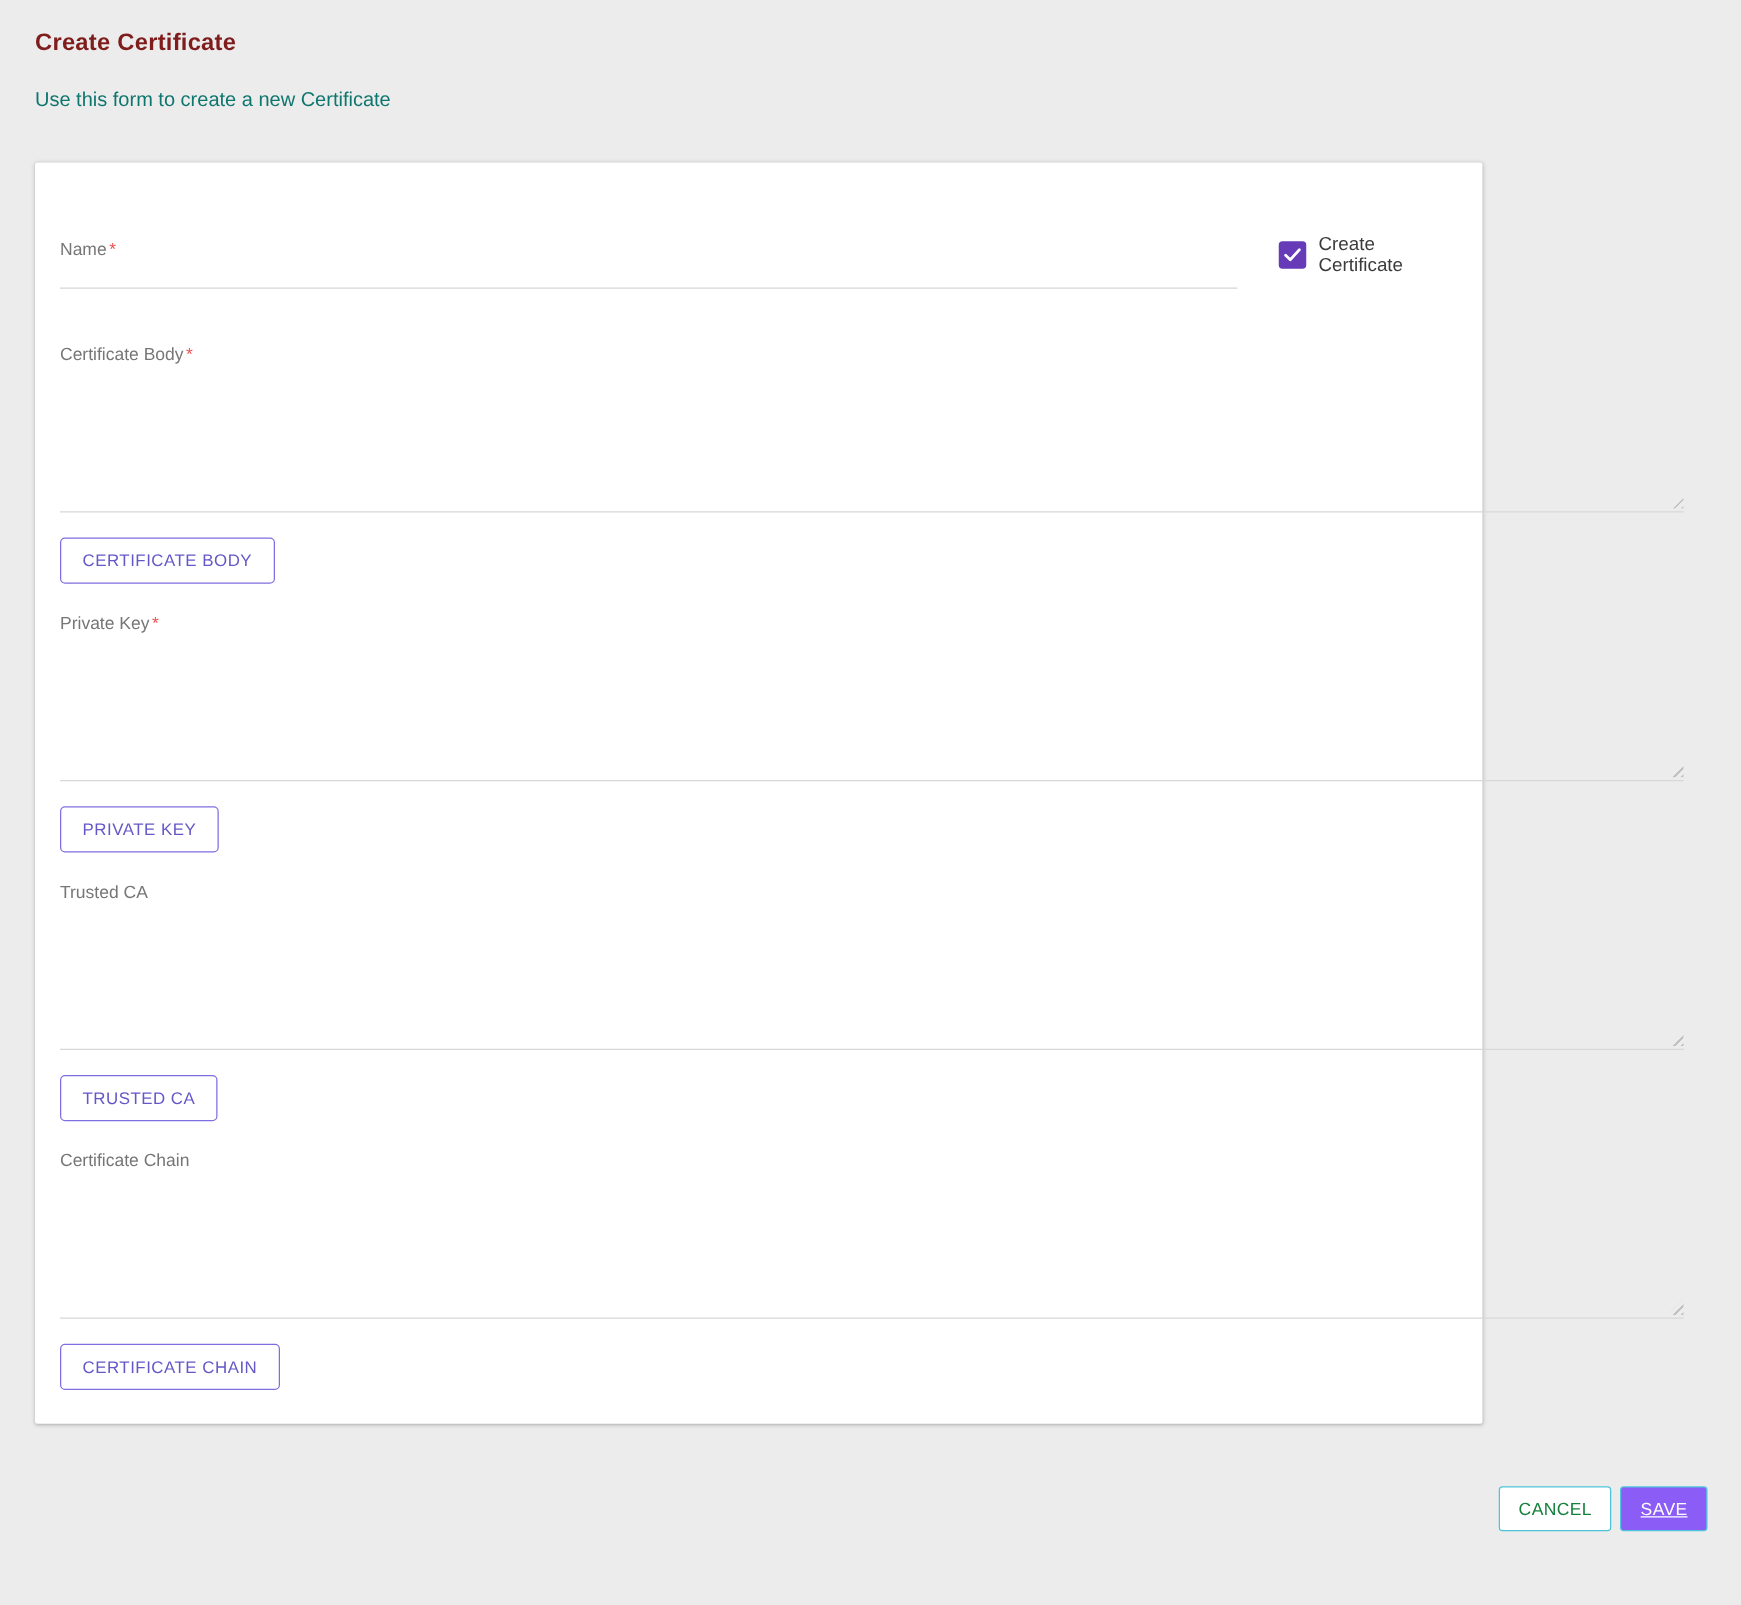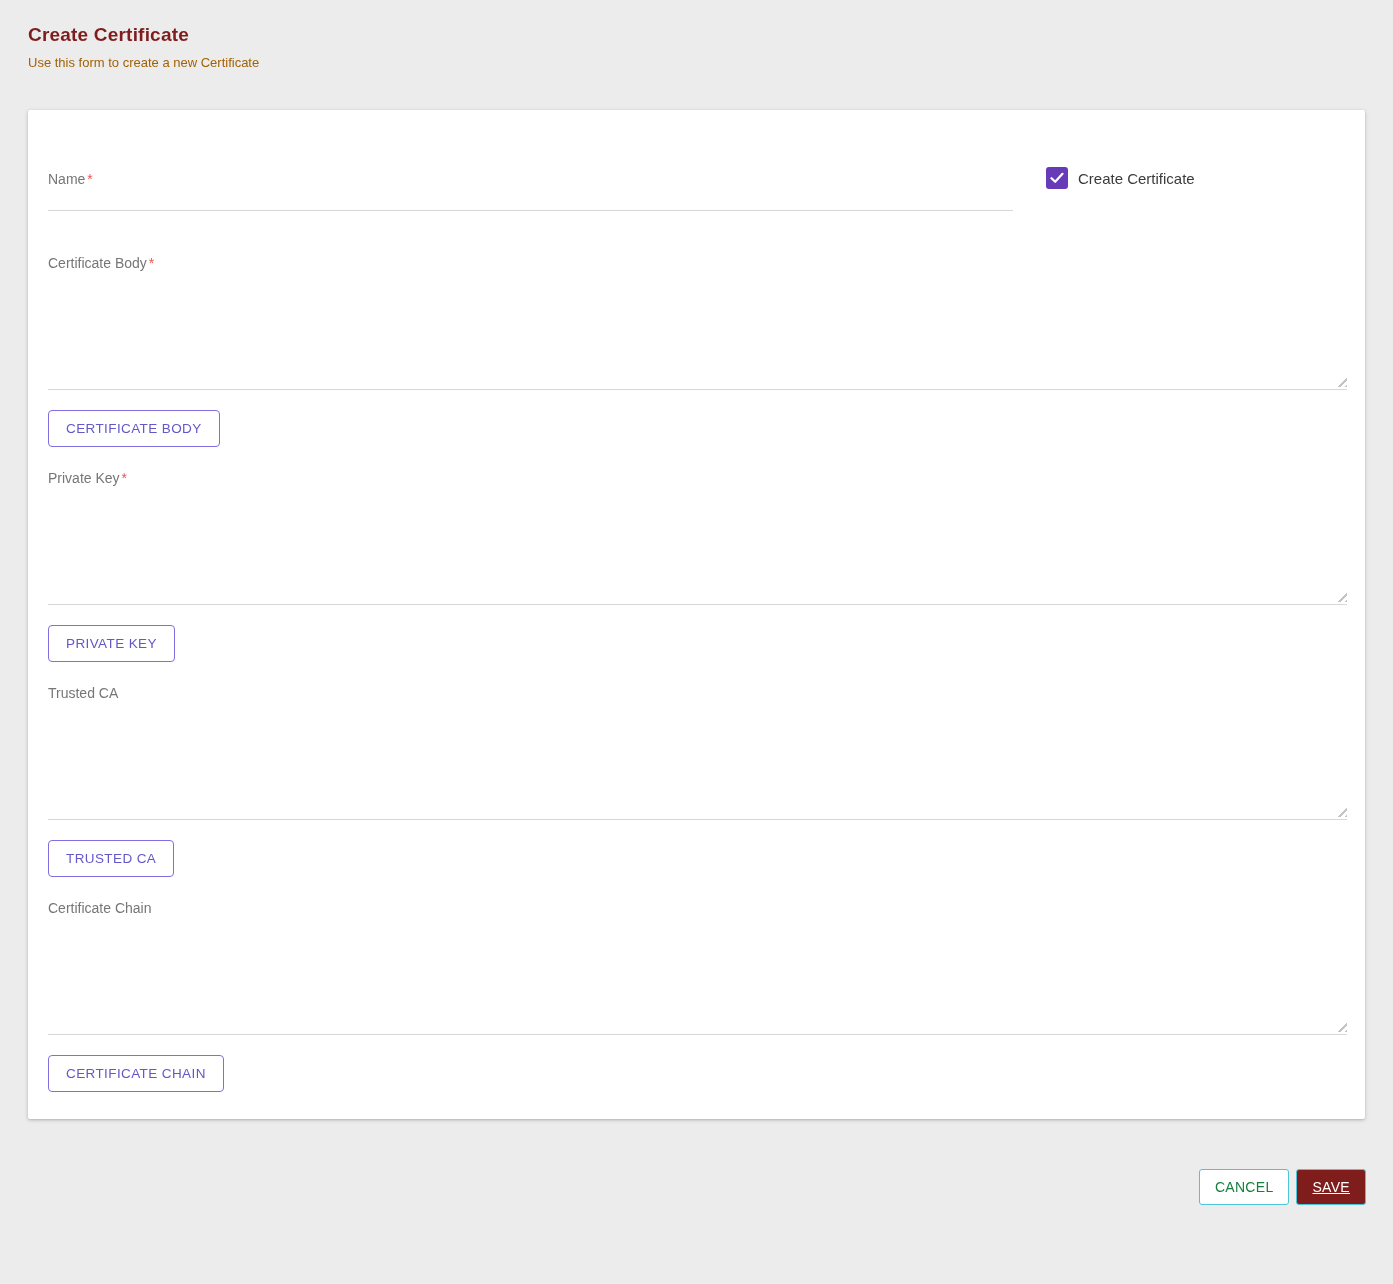--- a/index.html
+++ b/index.html
@@ -11,27 +11,27 @@
     overflow: hidden;
   }
   .page-header { padding: 24px 28px 0 28px; }
   .page-title {
     color: #7f1d1d;
     font-size: 19px;
     font-weight: 700;
     letter-spacing: 0.2px;
   }
   .page-subtitle {
-    margin-top: 9px;
-    font-size: 13px;
-    color: #a16207;
+    margin-top: 26px;
+    font-size: 16px;
+    color: #0f766e;
   }
   .form-card {
     margin: 40px 28px 0 28px;
-    width: 1337px;
+    width: 1158px;
     background: #ffffff;
     border-radius: 2px;
     box-shadow: 0 1px 4px rgba(0,0,0,0.18), 0 1px 2px rgba(0,0,0,0.10);
     padding: 45px 18px 27px 20px;
   }
   .field-label {
     display: block;
     font-size: 14px;
     color: #767676;
     line-height: 16px;
@@ -133,21 +133,21 @@
     border-radius: 3px;
     color: #15803d;
     font-family: "Liberation Sans", sans-serif;
     font-size: 14px;
     letter-spacing: 0.3px;
     cursor: pointer;
   }
   .btn-save {
     height: 36px;
     padding: 0 15px;
-    background: #7f1d1d;
+    background: #8b5cf6;
     border: 1px solid #4cc5da;
     border-radius: 3px;
     color: #ffffff;
     font-family: "Liberation Sans", sans-serif;
     font-size: 14px;
     letter-spacing: 0.3px;
     cursor: pointer;
     text-decoration: underline;
   }
 </style>

